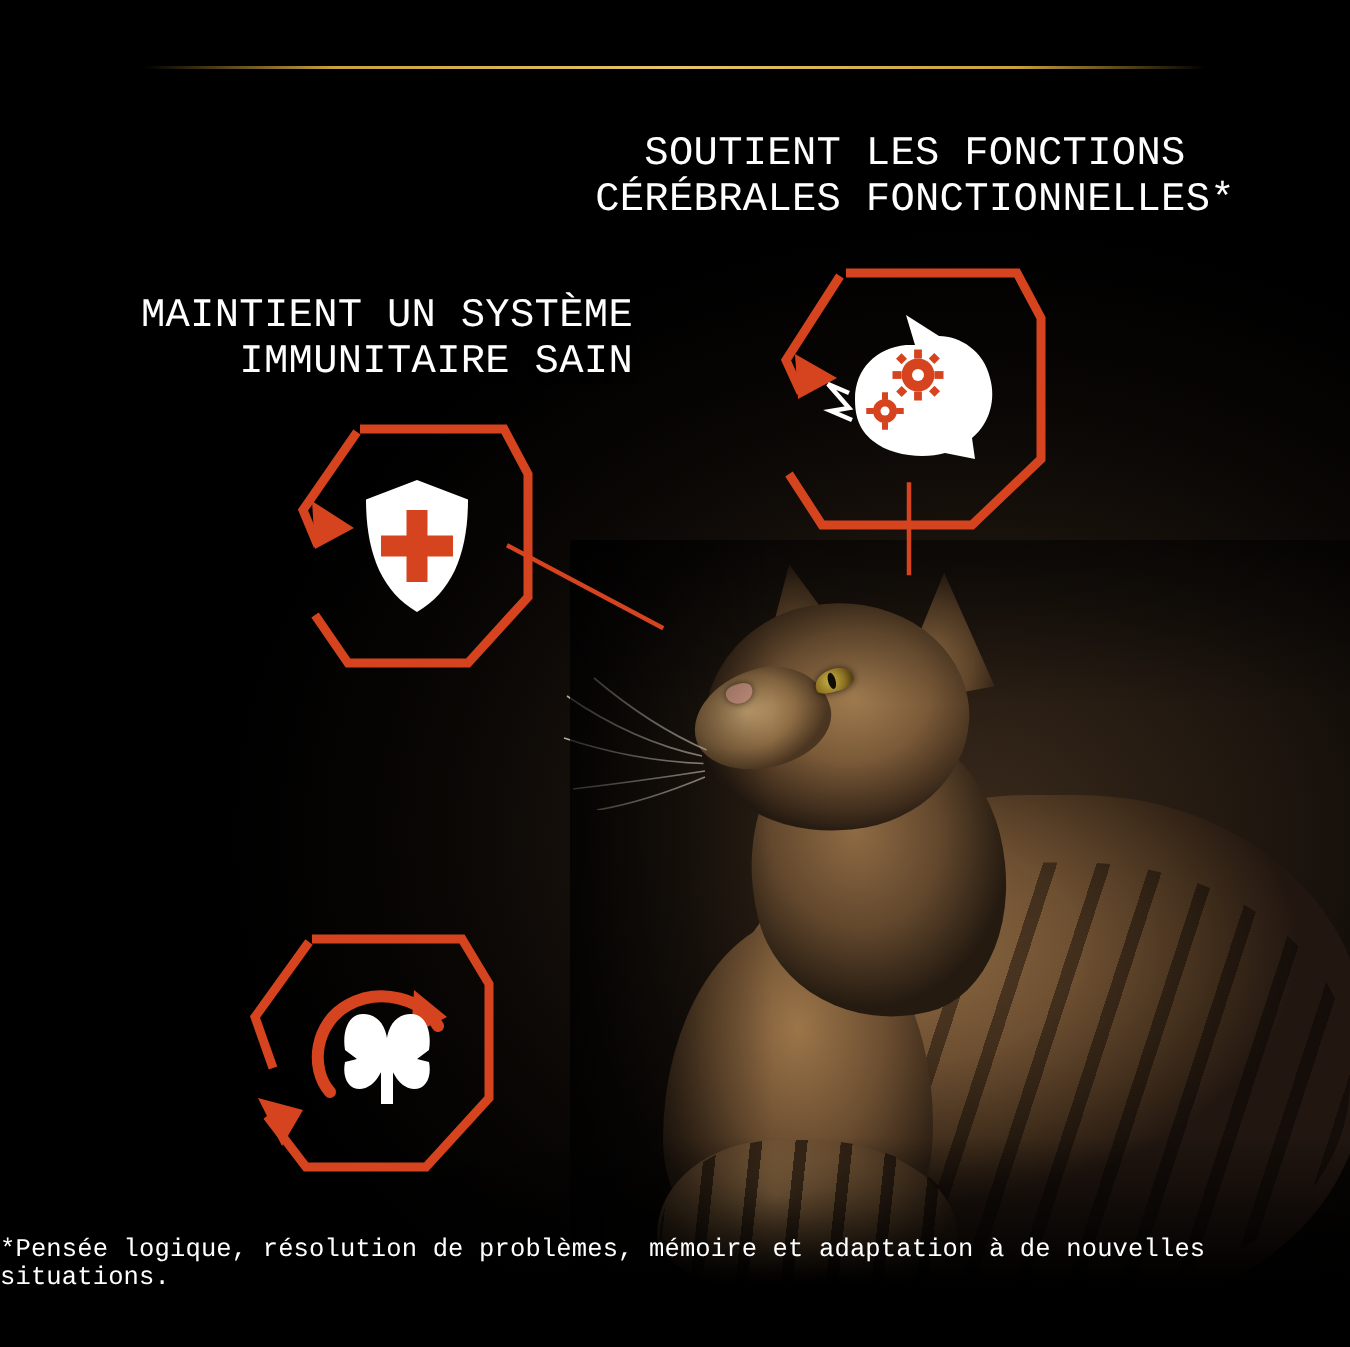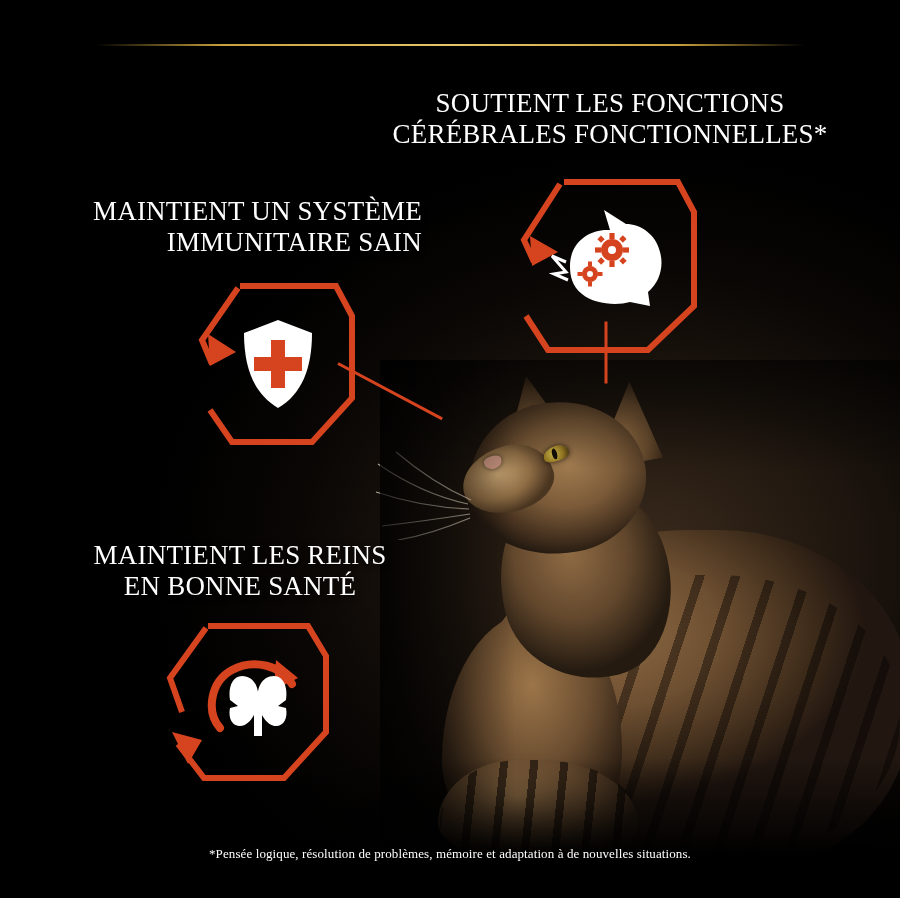--- a/index.html
+++ b/index.html
@@ -6,21 +6,21 @@
     margin: 0;
     padding: 0;
     background: #000;
   }
   #stage {
     position: relative;
     width: 900px;
     height: 898px;
     background: #7f1d1d;
     overflow: hidden;
-    font-family: Liberation Serif, serif;
+    font-family: Liberation Mono, monospace;
   }
 
   
   .bg-base {
     position: absolute;
     inset: 0;
     background:
       radial-gradient(ellipse 55% 45% at 72% 62%, #3a2a1c 0%, #1d150e 42%, #0a0705 70%, #000 100%),
       radial-gradient(ellipse 70% 60% at 25% 35%, #14100c 0%, #050403 60%, #000 100%),
       #000;
@@ -215,23 +215,22 @@
     background: #d6441f;
     height: 3px;
     transform-origin: 0 50%;
   }
 
   
   .footnote {
     position: absolute;
     left: 0; right: 0;
     bottom: 36px;
-    text-align: center;
     color: #ffffff;
-    font-size: 13px;
+    font-size: 17px;
     letter-spacing: .1px;
   }
 </style>
 </head>
 <body>
 
 <div id="stage">
 
   <div class="bg-base"></div>
 
@@ -325,24 +324,20 @@
       <g transform="translate(56,38)">
         <path d="M34 0 L68 13 C 68 48, 58 74, 34 88 C 10 74, 0 48, 0 13 Z" fill="#ffffff"></path>
         <rect x="27" y="20" width="14" height="48" fill="#d6441f"></rect>
         <rect x="10" y="37" width="48" height="14" fill="#d6441f"></rect>
       </g>
     </svg>
   </div>
 
   <div class="connector" style="left:338px; top:362px; width:118px; transform: rotate(28deg);"></div>
 
-  <div class="callout" style="left:60px; top:540px; width:360px;">
-    <div class="callout-text t-center">MAINTIENT LES REINS
-EN BONNE SANTÉ</div>
-  </div>
 
   <div class="hex" style="left:158px; top:620px;">
     <svg width="180" height="166" viewBox="0 0 180 166">
       <path d="M50 6 L150 6 L168 36 L168 112 L126 158 L46 158 L20 124" fill="none" stroke="#d6441f" stroke-width="6"></path>
       <path d="M48 8 L12 58 L24 92" fill="none" stroke="#d6441f" stroke-width="6"></path>
       <path d="M14 112 L44 120 L30 144 Z" fill="#d6441f"></path>
 
       <path d="M62 108 C 48 92, 52 62, 74 50 C 96 38, 124 46, 134 64" fill="none" stroke="#d6441f" stroke-width="8" stroke-linecap="round"></path>
       <path d="M118 40 L140 58 L116 70 Z" fill="#d6441f"></path>
 

